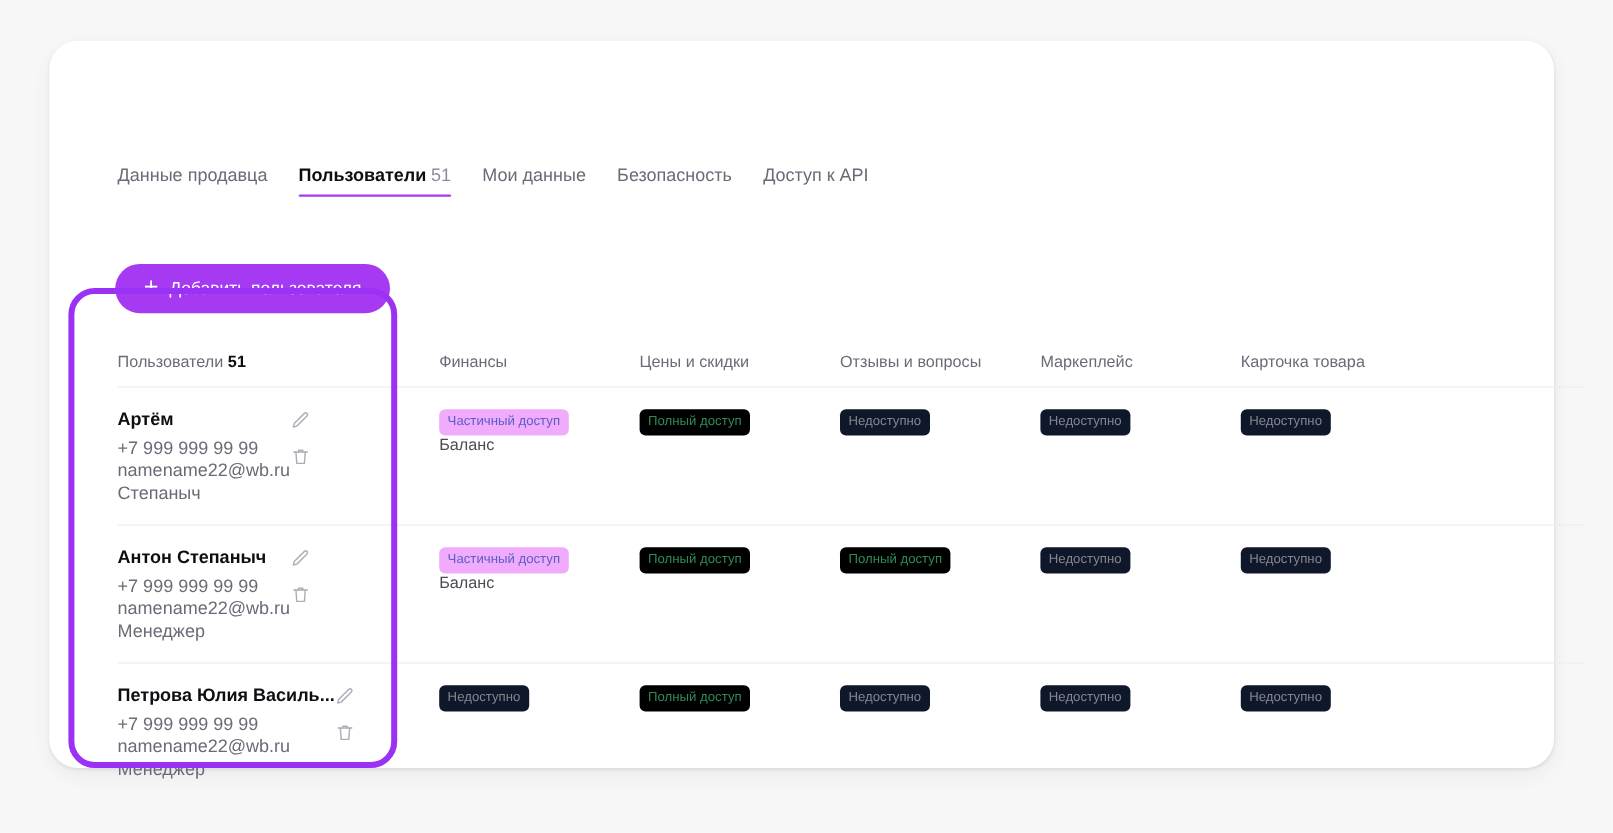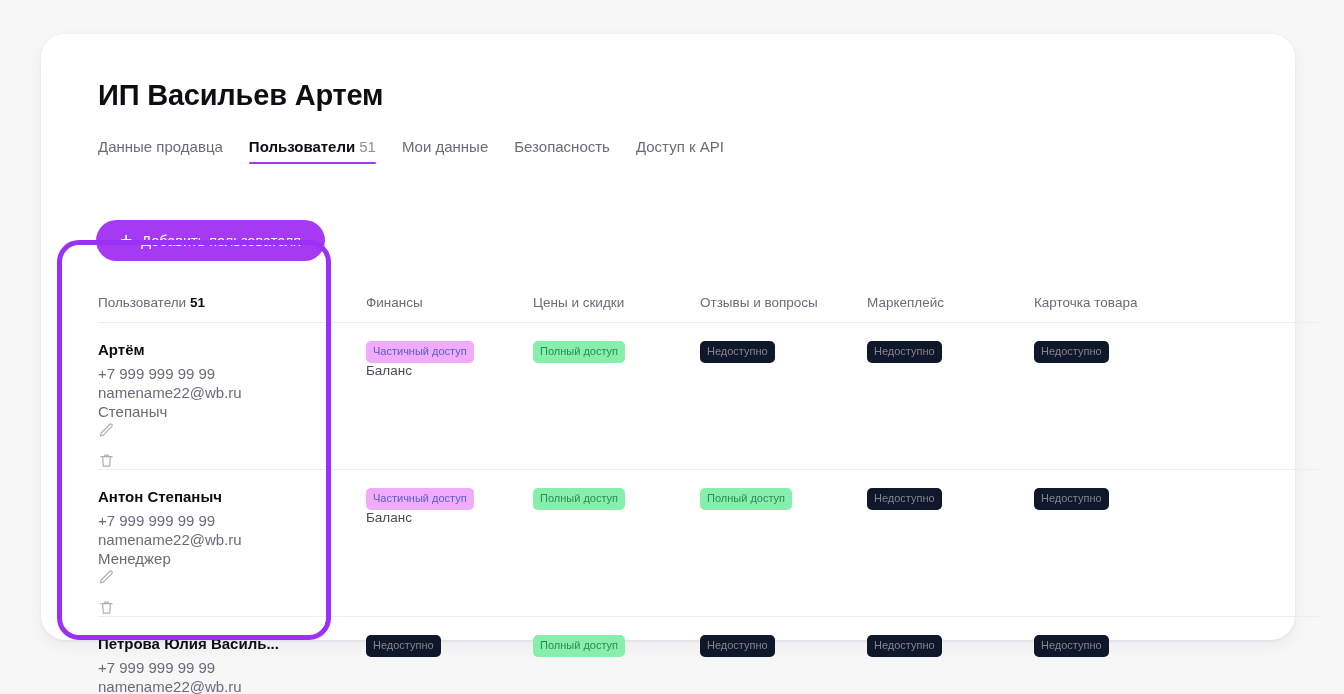--- a/index.html
+++ b/index.html
@@ -151,23 +151,22 @@
     font-size: 13.5px;
     color: #6b6b78;
     white-space: nowrap;
   }
   .head-text.users-head { color: #6b6b78; }
   .head-text.users-head b { color: #0d0d12; font-weight: 700; }
 
   
   .user-cell {
     display: flex;
-    justify-content: center;
+    justify-content: flex-start;
     align-items: flex-start;
-    flex-direction: column;
   }
   .user-info { min-width: 0; }
   .user-name {
     font-size: 15px;
     font-weight: 700;
     color: #0d0d12;
     white-space: nowrap;
     overflow: hidden;
     text-overflow: ellipsis;
     max-width: 196px;
@@ -203,21 +202,21 @@
   
   .badge {
     display: inline-block;
     font-size: 11px;
     line-height: 1;
     padding: 5px 7px 6px;
     border-radius: 5px;
     white-space: nowrap;
   }
   .badge.partial { background: #f0abfc; color: #5a5ec8; }
-  .badge.full    { background: #86efac; color: #2e8b57; }
+  .badge.full    { background: #000000; color: #2e8b57; }
   .badge.none    { background: #0f172a; color: #85858f; }
 
   .sub-note {
     font-size: 13.5px;
     color: #4b4b55;
     white-space: nowrap;
   }
 
   
   .highlight {
@@ -231,21 +230,20 @@
     pointer-events: none;
   }
 </style>
 </head>
 <body>
 
 <div class="page">
 
   <div class="card">
 
-    <h1 class="page-title">ИП Васильев Артем</h1>
 
     <nav class="tabs">
         <div class="tab"><span>Данные продавца</span></div>
         <div class="tab active"><span>Пользователи</span><span class="tab-count">51</span></div>
         <div class="tab"><span>Мои данные</span></div>
         <div class="tab"><span>Безопасность</span></div>
         <div class="tab"><span>Доступ к API</span></div>
       </nav>
 
     <button class="add-btn">

